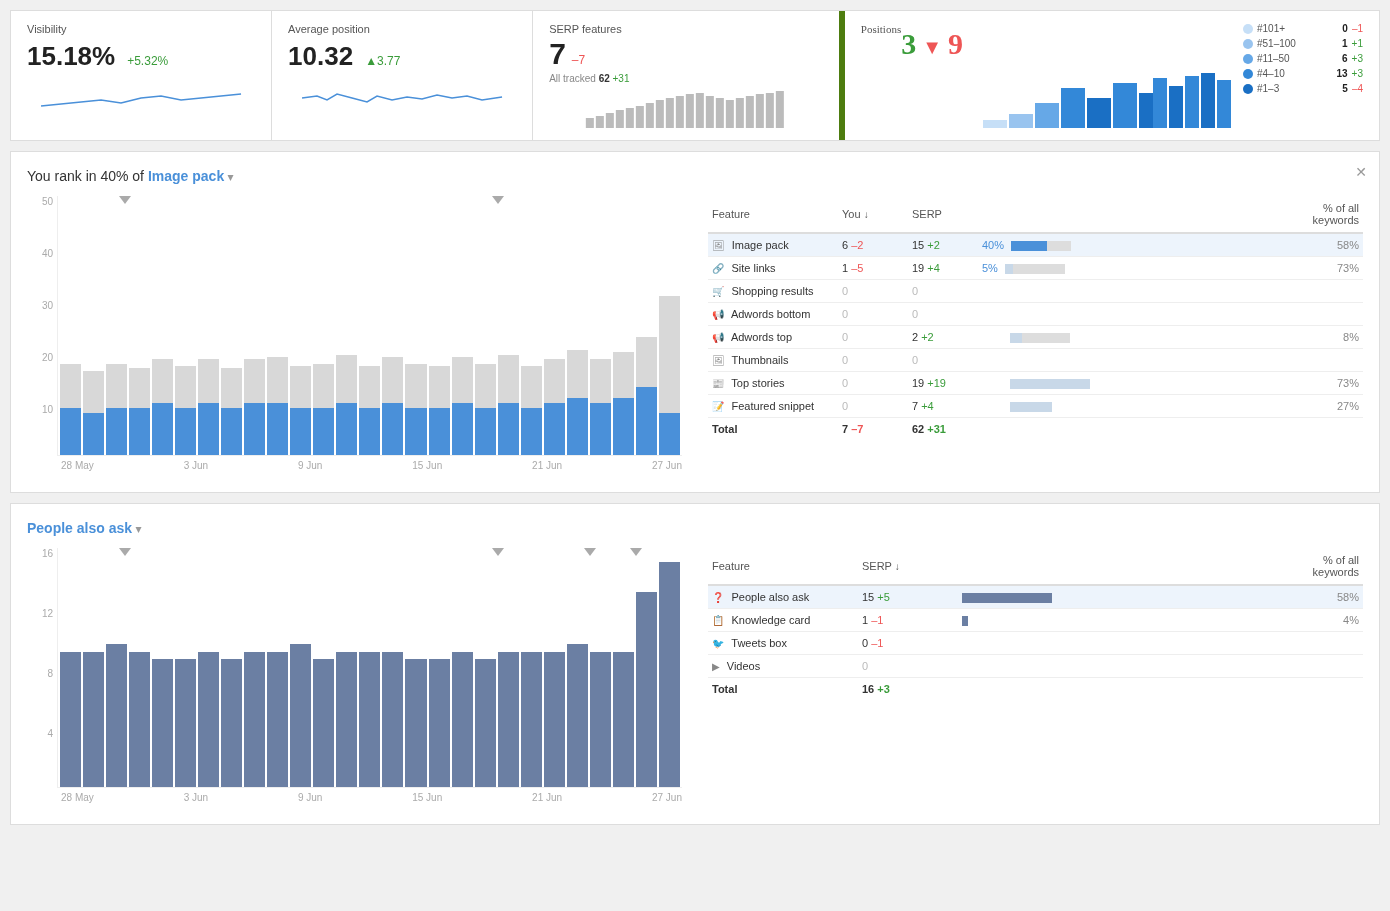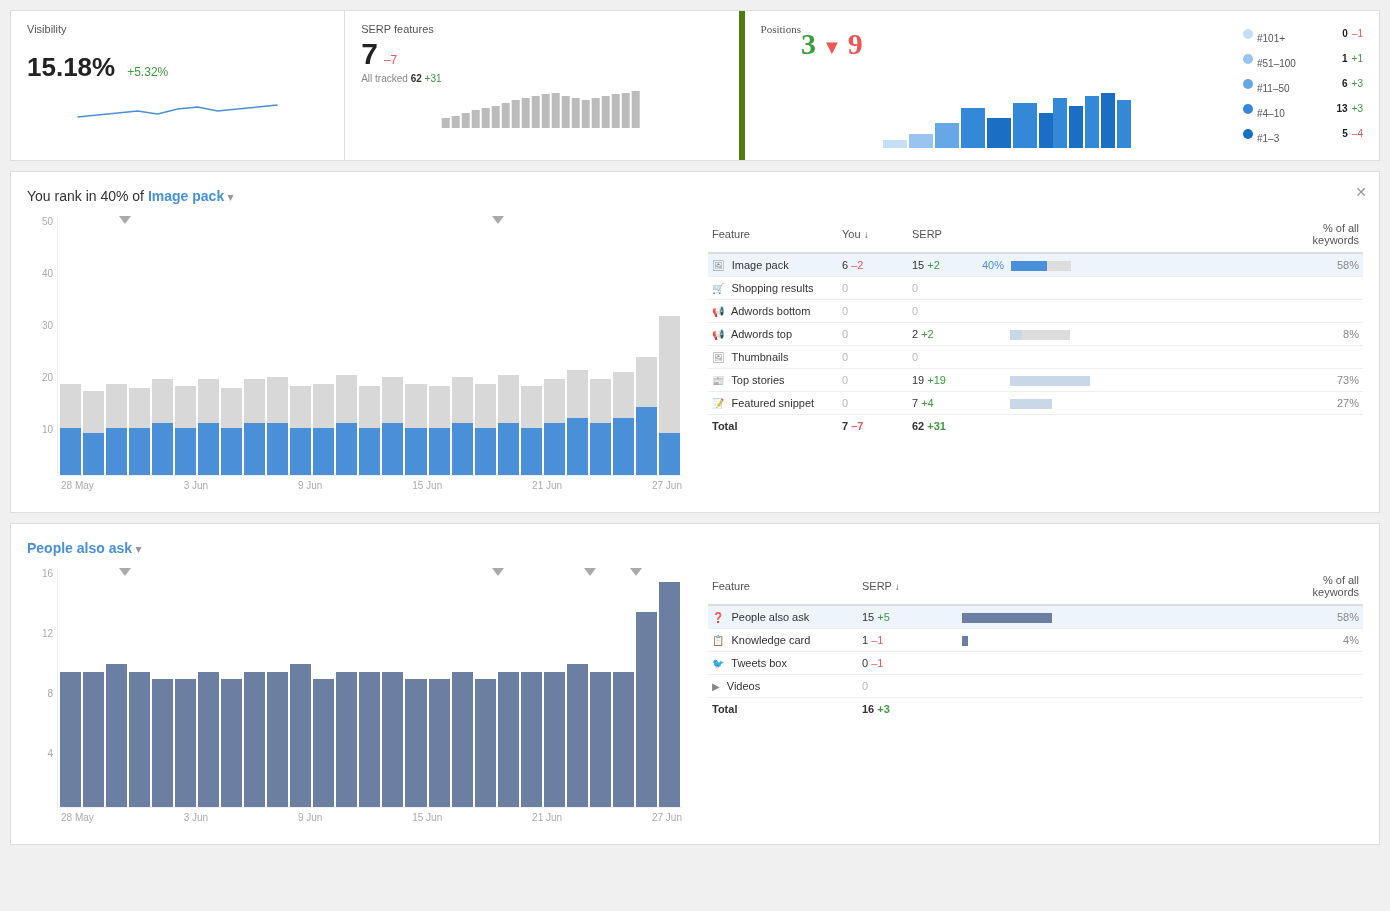--- a/index.html
+++ b/index.html
@@ -3,38 +3,38 @@
   <meta charset="utf-8">
   <style>
     * { box-sizing: border-box; margin: 0; padding: 0; }
     body { background: #f0f0f0; font-family: Arial, sans-serif; font-size: 12px; color: #333; }
     .dashboard { background: #f0f0f0; padding: 10px; }
 
     
     .metrics-row { display: flex; gap: 0; background: #fff; border: 1px solid #ddd; margin-bottom: 10px; }
     .metric-card { flex: 1; padding: 12px 16px; border-right: 1px solid #ddd; }
     .metric-card:last-child { border-right: none; }
-    .metric-title { font-size: 11px; color: #555; margin-bottom: 17px; }
+    .metric-title { font-size: 11px; color: #555; margin-bottom: 6px; }
     .metric-value { font-size: 26px; font-weight: bold; color: #222; display: inline-block; }
     .metric-delta-pos { color: #3a9c3a; font-size: 12px; margin-left: 6px; }
     .mini-chart { height: 40px; margin-top: 6px; }
 
     
     .serp-card { flex: 1.2; padding: 12px 16px; border-right: 6px solid #4d7c0f; }
     .serp-title { font-size: 11px; color: #555; margin-bottom: 2px; }
     .serp-value { display: flex; align-items: baseline; gap: 6px; }
     .serp-tracked { font-size: 10px; color: #888; margin-top: 2px; }
     .serp-bar-mini { height: 40px; margin-top: 4px; display: flex; align-items: flex-end; gap: 1px; }
 
     
     .positions-card { flex: 2; padding: 12px 16px; display: flex; gap: 10px; }
     .positions-legend { font-size: 10px; min-width: 120px; }
     .pos-legend-item { display: flex; align-items: center; gap: 4px; margin-bottom: 4px; }
     .pos-dot { width: 10px; height: 10px; border-radius: 50%; }
-    .pos-label { flex: 1; color: #555; margin-top: 10px; }
+    .pos-label { flex: 1; color: #555; }
     .pos-val { color: #222; font-weight: bold; }
     .pos-delta-pos { color: #3a9c3a; }
     .pos-delta-neg { color: #e55; }
 
     
     .main-section { background: #fff; border: 1px solid #ddd; margin-bottom: 10px; padding: 16px; position: relative; }
     .close-btn { position: absolute; top: 12px; right: 12px; cursor: pointer; color: #999; font-size: 14px; }
 
     .two-col { display: flex; gap: 26px; }
     .chart-area { flex: 1; min-width: 0; }
@@ -69,20 +69,32 @@
         <div class="metric-value">15.18%</div>
         <span class="metric-delta-pos">+5.32%</span>
       </div>
       <div class="mini-chart">
         <svg width="100%" height="40" viewBox="0 0 200 40">
           <polyline points="0,28 20,26 40,24 60,22 80,25 100,20 120,18 140,22 160,20 180,18 200,16" fill="none" stroke="#4a90d9" stroke-width="1.5"></polyline>
         </svg>
       </div>
     </div>
 
+    <div class="metric-card">
+      <div class="metric-title">Average position</div>
+      <div style="display:flex;align-items:baseline;gap:6px;">
+        <div class="metric-value">10.32</div>
+        <span class="metric-delta-pos">▲3.77</span>
+      </div>
+      <div class="mini-chart">
+        <svg width="100%" height="40" viewBox="0 0 200 40">
+          <polyline points="0,20 15,18 25,22 35,16 50,20 65,24 75,18 90,22 105,19 120,21 135,17 150,20 165,18 180,22 200,19" fill="none" stroke="#4a90d9" stroke-width="1.5"></polyline>
+        </svg>
+      </div>
+    </div>
 
 
     <div class="serp-card">
       <div class="serp-title">SERP features</div>
       <div class="serp-value">
         <span class="metric-value" style="font-size:30px;color:#222;">7</span>
         <span class="pos-val-red">–7</span>
       </div>
       <div class="serp-tracked">
         <span>All tracked</span>
@@ -355,20 +367,35 @@
               <td>15 <span class="pos-val-green">+2</span></td>
               <td>
                 <span style="color:#4a90d9;font-size:11px;margin-right:4px;">40%</span>
                 <span style="display:inline-block;width:60px;height:10px;background:#ddd;vertical-align:middle;">
                   <span style="display:inline-block;width:60%;height:10px;background:#4a90d9;"></span>
                 </span>
               </td>
               <td class="pct-cell">58%</td>
             </tr>
 
+            <tr>
+              <td>
+                <span style="font-size:10px;color:#888;margin-right:4px;">🔗</span>
+                <span>Site links</span>
+              </td>
+              <td>1 <span class="pos-val-red">–5</span></td>
+              <td>19 <span class="pos-val-green">+4</span></td>
+              <td>
+                <span style="color:#4a90d9;font-size:11px;margin-right:4px;">5%</span>
+                <span style="display:inline-block;width:60px;height:10px;background:#ddd;vertical-align:middle;">
+                  <span style="display:inline-block;width:8px;height:10px;background:#c8d8e8;"></span>
+                </span>
+              </td>
+              <td class="pct-cell">73%</td>
+            </tr>
 
             <tr>
               <td>
                 <span style="font-size:10px;color:#888;margin-right:4px;">🛒</span>
                 <span>Shopping results</span>
               </td>
               <td style="color:#bbb;">0</td>
               <td style="color:#bbb;">0</td>
               <td></td>
               <td class="pct-cell"></td>

